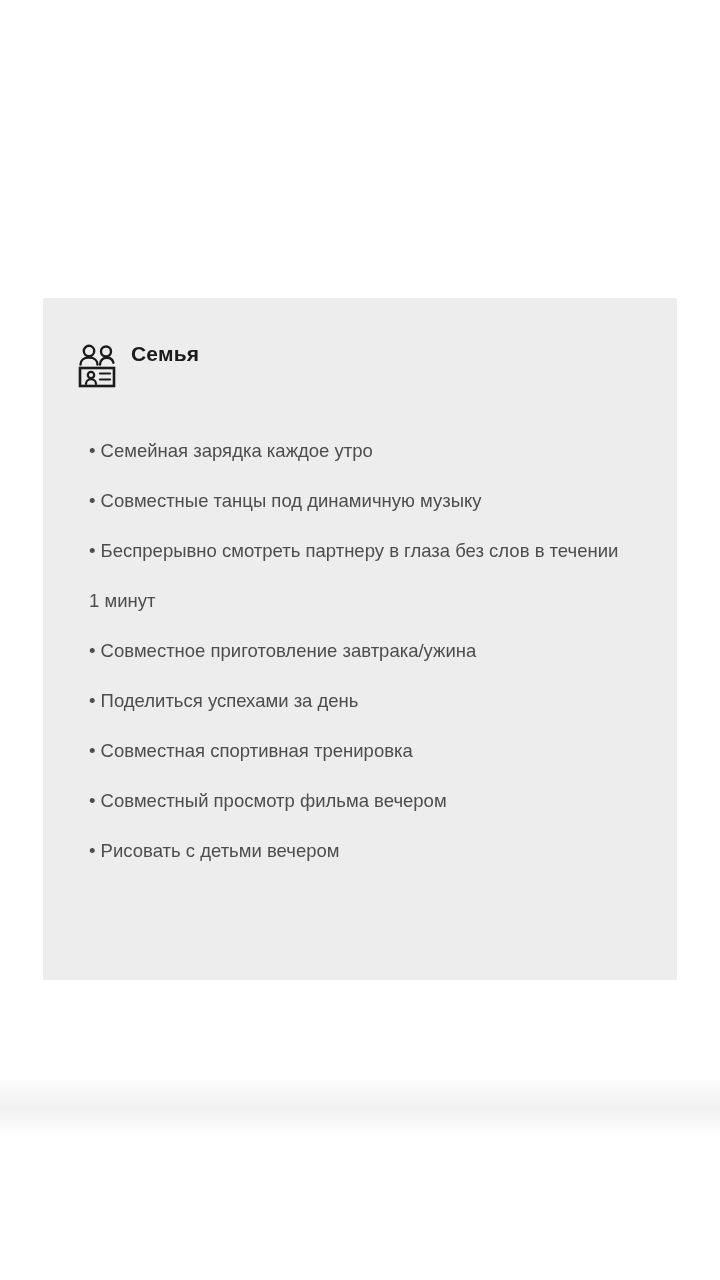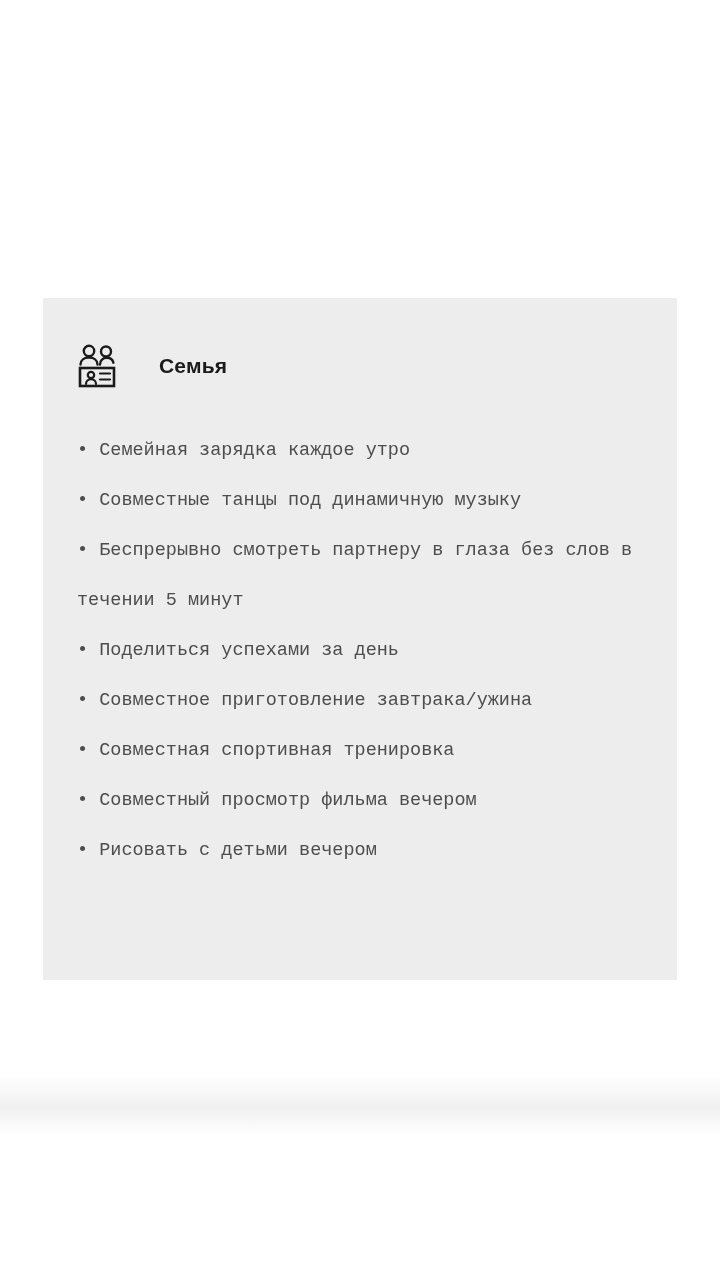--- a/index.html
+++ b/index.html
@@ -33,41 +33,40 @@
     left: 43px;
     top: 298px;
     width: 634px;
     height: 682px;
     background: #ededed;
     box-sizing: border-box;
     padding: 44px 38px 30px 34px;
   }
   .card-header {
     display: flex;
-    align-items: center;
-    gap: 34px;
+    align-items: flex-start;
+    gap: 6px;
     margin-bottom: 36px;
   }
   .family-icon {
     width: 48px;
     height: 48px;
     flex: 0 0 48px;
     display: block;
   }
   .card-title {
     font-size: 21px;
     font-weight: bold;
     color: #1b1b1b;
     letter-spacing: 0.2px;
   }
   .list {
-    margin: 0;
+    margin: 12px;
     padding: 0;
     list-style: none;
-    font-family: Liberation Mono, monospace;
   }
   .list-item {
     font-size: 18.5px;
     line-height: 50px;
     color: #4d4d4d;
     white-space: normal;
   }
 </style>
 </head>
 <body>
@@ -89,22 +88,22 @@
         <path d="M9 42c0-3 2.3-4.8 5-4.8s5 1.8 5 4.8" fill="none" stroke="#1b1b1b" stroke-width="2.2" stroke-linecap="round"></path>
         <line x1="23" y1="31.5" x2="33" y2="31.5" stroke="#1b1b1b" stroke-width="2.2" stroke-linecap="round"></line>
         <line x1="23" y1="37.5" x2="33" y2="37.5" stroke="#1b1b1b" stroke-width="2.2" stroke-linecap="round"></line>
       </svg>
       <div class="card-title">Семья</div>
     </div>
 
     <ul class="list">
       <li class="list-item">• Семейная зарядка каждое утро</li>
       <li class="list-item">• Совместные танцы под динамичную музыку</li>
-      <li class="list-item">• Беспрерывно смотреть партнеру в глаза без слов в течении 5 минут</li>
+      <li class="list-item">• Беспрерывно смотреть партнеру в глаза без слов в течении 1 минут</li>
+      <li class="list-item">• Совместное приготовление завтрака/ужина</li>
       <li class="list-item">• Поделиться успехами за день</li>
-      <li class="list-item">• Совместное приготовление завтрака/ужина</li>
       <li class="list-item">• Совместная спортивная тренировка</li>
       <li class="list-item">• Совместный просмотр фильма вечером</li>
       <li class="list-item">• Рисовать с детьми вечером</li>
     </ul>
 
   </div>
 </div>
 
 </body></html>

